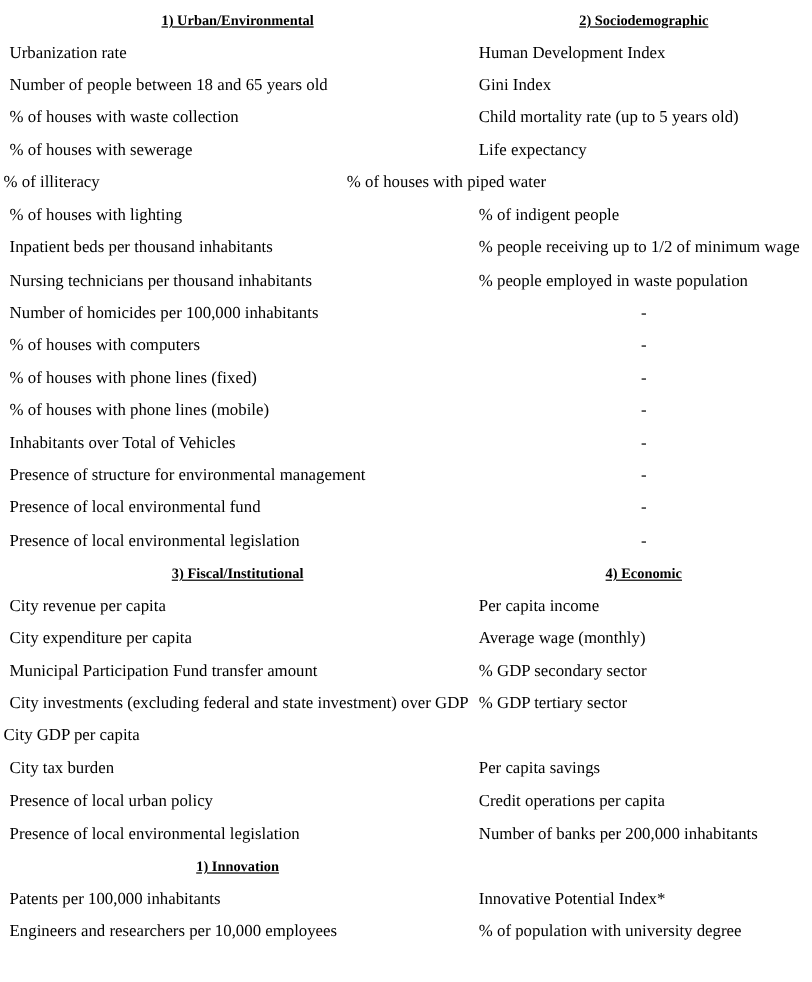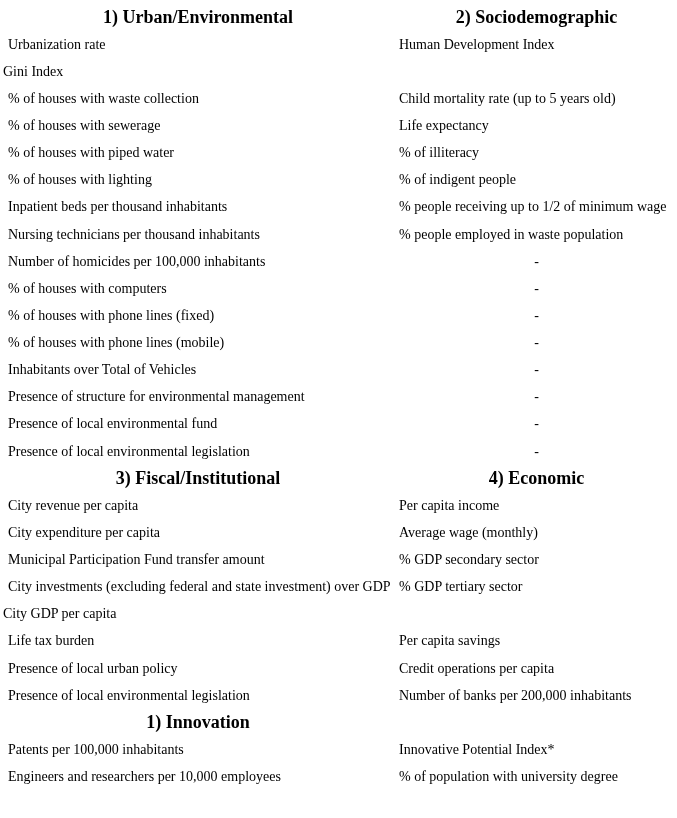--- a/index.html
+++ b/index.html
@@ -31,21 +31,21 @@
   }
   .cell.left {
     width: 396px;
     flex: 0 0 396px;
     padding-left: 8px;
   }
   .cell.right {
     flex: 1 1 auto;
     padding-left: 3px;
   }
-  .row.header { font-weight: bold; font-size: 18px; }
+  .row.header { font-weight: bold; font-size: 12px; text-decoration: underline; }
   .row.header .cell.left,
   .row.header .cell.right {
     text-align: center;
     padding-left: 0;
   }
   .cell.right.dash {
     text-align: center;
     padding-left: 0;
   }
 </style>
@@ -57,36 +57,37 @@
     <div class="cell left">1) Urban/Environmental</div>
     <div class="cell right">2) Sociodemographic</div>
   </div>
 
   <div class="row">
     <div class="cell left">Urbanization rate</div>
     <div class="cell right">Human Development Index</div>
   </div>
 
   <div class="row">
+    <div class="cell left">Number of people between 18 and 65 years old</div>
     <div class="cell right">Gini Index</div>
   </div>
 
   <div class="row">
     <div class="cell left">% of houses with waste collection</div>
     <div class="cell right">Child mortality rate (up to 5 years old)</div>
   </div>
 
   <div class="row">
     <div class="cell left">% of houses with sewerage</div>
     <div class="cell right">Life expectancy</div>
   </div>
 
   <div class="row">
+    <div class="cell right">% of illiteracy</div>
     <div class="cell left">% of houses with piped water</div>
-    <div class="cell right">% of illiteracy</div>
   </div>
 
   <div class="row">
     <div class="cell left">% of houses with lighting</div>
     <div class="cell right">% of indigent people</div>
   </div>
 
   <div class="row">
     <div class="cell left">Inpatient beds per thousand inhabitants</div>
     <div class="cell right">% people receiving up to 1/2 of minimum wage</div>
@@ -161,21 +162,21 @@
   <div class="row">
     <div class="cell left">City investments (excluding federal and state investment) over GDP</div>
     <div class="cell right">% GDP tertiary sector</div>
   </div>
 
   <div class="row">
     <div class="cell right">City GDP per capita</div>
   </div>
 
   <div class="row">
-    <div class="cell left">Life tax burden</div>
+    <div class="cell left">City tax burden</div>
     <div class="cell right">Per capita savings</div>
   </div>
 
   <div class="row">
     <div class="cell left">Presence of local urban policy</div>
     <div class="cell right">Credit operations per capita</div>
   </div>
 
   <div class="row">
     <div class="cell left">Presence of local environmental legislation</div>

